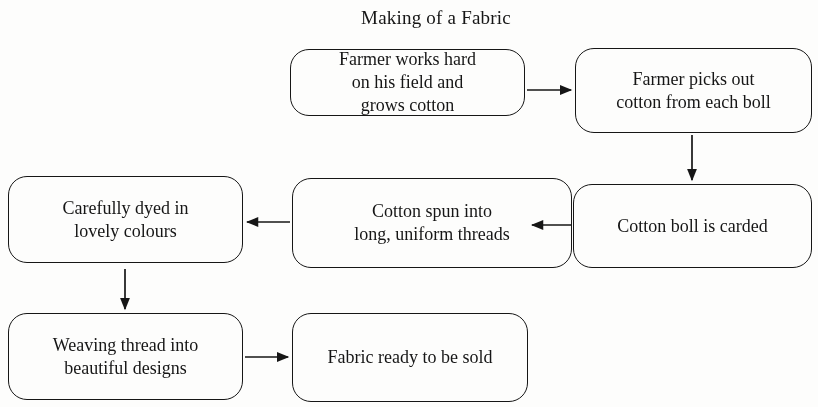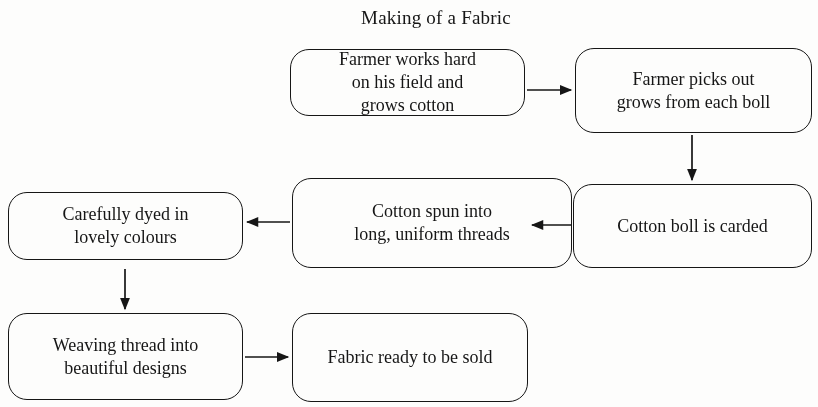--- a/index.html
+++ b/index.html
@@ -38,21 +38,21 @@
     font-size: 18px;
     line-height: 23px;
     white-space: pre-line;
     box-sizing: border-box;
     padding: 4px 10px;
   }
   .node-farmer-grows { left: 290px; top: 49px;  width: 235px; height: 67px; }
   .node-farmer-picks { left: 575px; top: 48px;  width: 237px; height: 85px; }
   .node-carded       { left: 573px; top: 184px; width: 239px; height: 84px; }
   .node-spun         { left: 292px; top: 178px; width: 280px; height: 90px; font-family: Liberation Serif, serif; }
-  .node-dyed         { left: 8px;   top: 192px; width: 235px; height: 68px; }
+  .node-dyed         { left: 8px;   top: 176px; width: 235px; height: 87px; }
   .node-weaving      { left: 8px;   top: 313px; width: 235px; height: 87px; }
   .node-sold         { left: 292px; top: 313px; width: 236px; height: 89px; }
   .arrow-layer {
     position: absolute;
     left: 0;
     top: 0;
     width: 818px;
     height: 407px;
     pointer-events: none;
   }
@@ -62,21 +62,21 @@
 
 <div class="canvas">
 
   <div class="diagram-title">Making of a Fabric</div>
 
   <div class="node node-farmer-grows">Farmer works hard
 on his field and
 grows cotton</div>
 
   <div class="node node-farmer-picks">Farmer picks out
-grows from each boll</div>
+cotton from each boll</div>
 
   <div class="node node-carded">Cotton boll is carded</div>
 
   <div class="node node-spun">Cotton spun into
 long, uniform threads</div>
 
   <div class="node node-dyed">Carefully dyed in
 lovely colours</div>
 
   <div class="node node-sold">Fabric ready to be sold</div>

